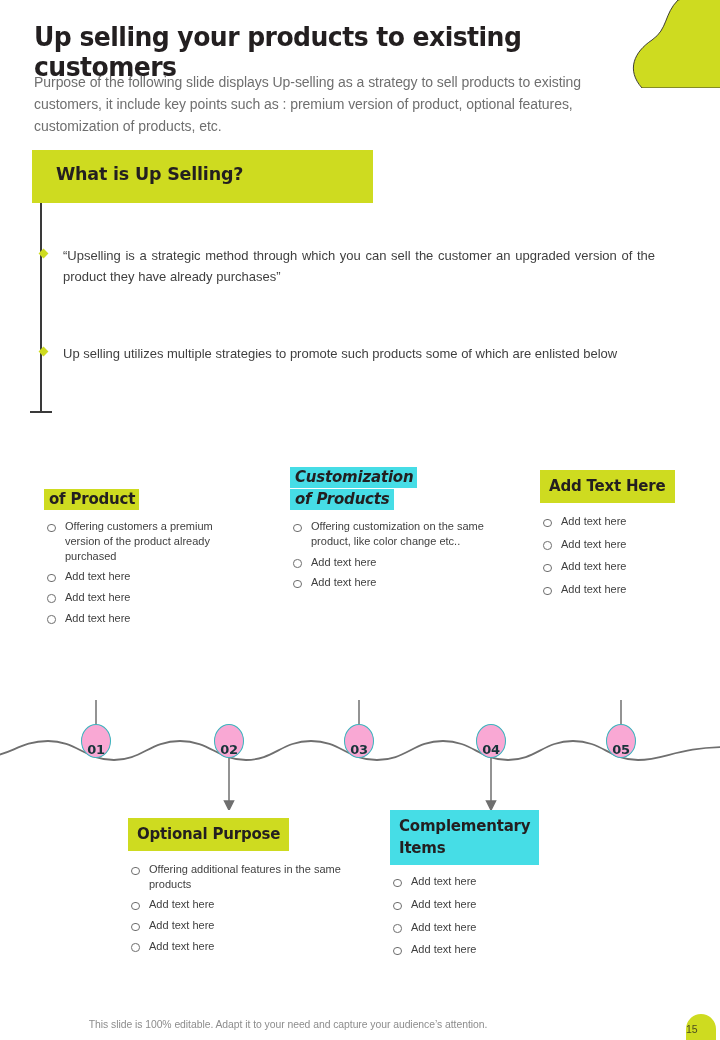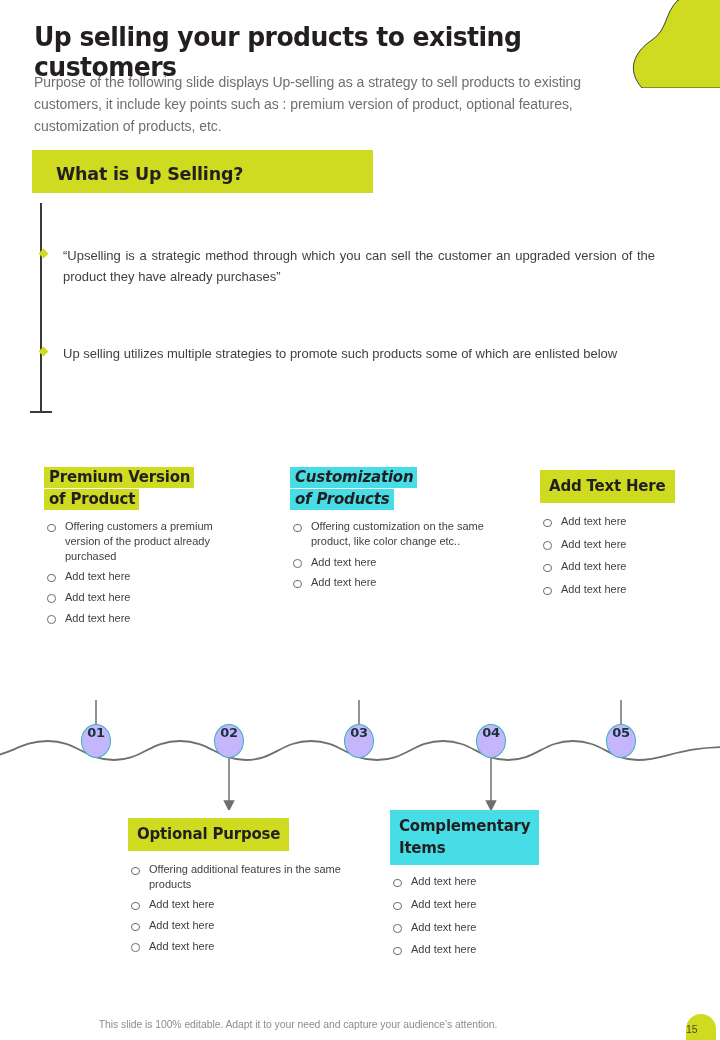--- a/index.html
+++ b/index.html
@@ -23,21 +23,21 @@
     transform:scaleX(0.93); transform-origin:left center;
   }
   .subtitle {
     position:absolute; left:34px; top:71px; width:600px;
     font-size:14px; line-height:1.58; color:#6f6f6f;
     letter-spacing:-0.05px;
   }
 
   
   .qbanner {
-    position:absolute; left:32px; top:150px; width:341px; height:43px;
+    position:absolute; left:32px; top:150px; width:341px; height:53px;
     background:#cedb20;
   }
   .qbanner span {
     position:absolute; left:24px; top:14px;
     font-family:"DejaVu Sans", sans-serif;
     font-size:17.5px; font-weight:700; color:#231f20;
     letter-spacing:-0.2px;
   }
 
   
@@ -89,32 +89,32 @@
   #col-premium  ul, #col-custom ul { margin-top:9px; }
   #col-addtext  ul { margin-top:11px; }
   #col-optional ul { margin-top:11px; }
   #col-complem  ul { margin-top:9px; }
   #col-addtext li, #col-complem li { margin-bottom:8px; }
 
   
   .wave { position:absolute; left:0; top:700px; width:720px; height:110px; }
   .node {
     position:absolute; width:30px; height:34px; border-radius:50%;
-    background:#c4b5fd; border:1.3px solid #3ab4bd;
-    display:flex; align-items:flex-start; justify-content:center;
+    background:#f9a8d4; border:1.3px solid #3ab4bd;
+    display:flex; align-items:flex-end; justify-content:center;
   }
   .node span {
     font-family:"DejaVu Sans", sans-serif;
     font-size:13px; font-weight:700; color:#18343a; letter-spacing:-0.4px;
   }
 
   
   .footer {
     position:absolute; left:0; top:1019px; width:576px; text-align:center;
-    font-size:10.4px; color:#8d8d8d; letter-spacing:-0.05px;margin-left:10px;
+    font-size:10.4px; color:#8d8d8d; letter-spacing:-0.05px;
   }
   .pagebadge {
     position:absolute; right:4px; top:1014px; width:30px; height:26px;
     background:#cedb20; border-radius:15px 15px 0 0;
     display:flex; align-items:center; justify-content:flex-start;
   }
   .pagebadge span { font-size:10.5px; color:#4b4b20; padding-top:4px; }
 </style>
 </head>
 <body>
@@ -138,21 +138,21 @@
   <div class="ibullet" id="ib0">
     <div class="dia"></div>
     <div class="txt">“Upselling is a strategic method through which you can sell the customer an upgraded version of the product they have already purchases”</div>
   </div>
   <div class="ibullet" id="ib1">
     <div class="dia"></div>
     <div class="txt">Up selling utilizes multiple strategies to promote such products some of which are enlisted below</div>
   </div>
 
   <div class="col" id="col-premium">
-      <div class="head"><span class="hl">Premium Version</span><br><span class="hl">of Product</span></div>
+      <div class="head"><br><span class="hl">of Product</span></div>
       <ul>
         <li>Offering customers a premium version of the product already purchased</li>
         <li>Add text here</li>
         <li>Add text here</li>
         <li>Add text here</li>
       </ul>
     </div>
   <div class="col" id="col-custom">
       <div class="head cyan"><span class="hl">Customization</span><br><span class="hl">of Products</span></div>
       <ul>

